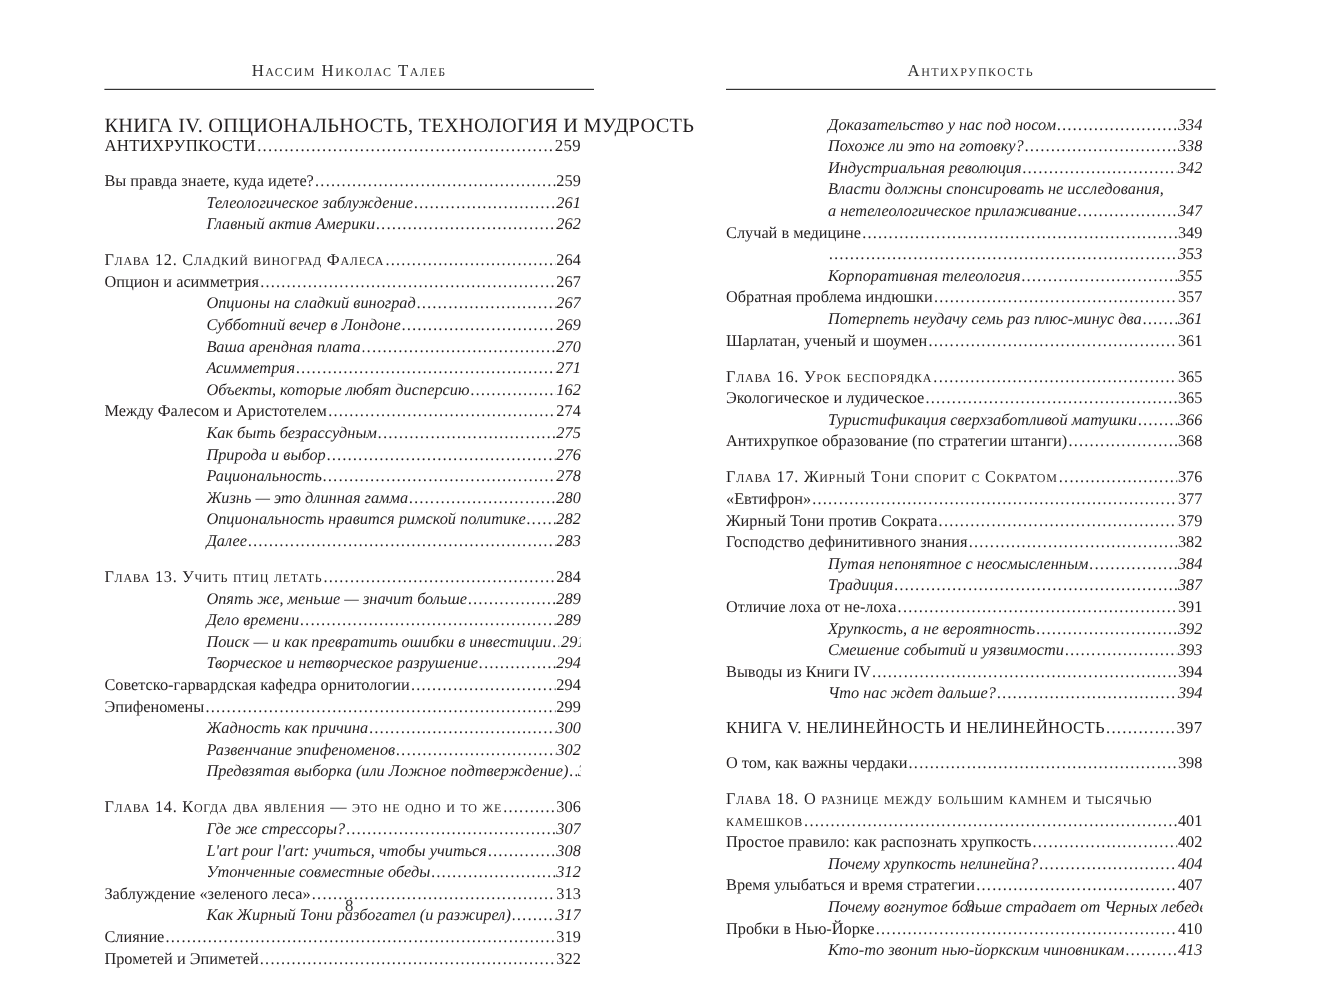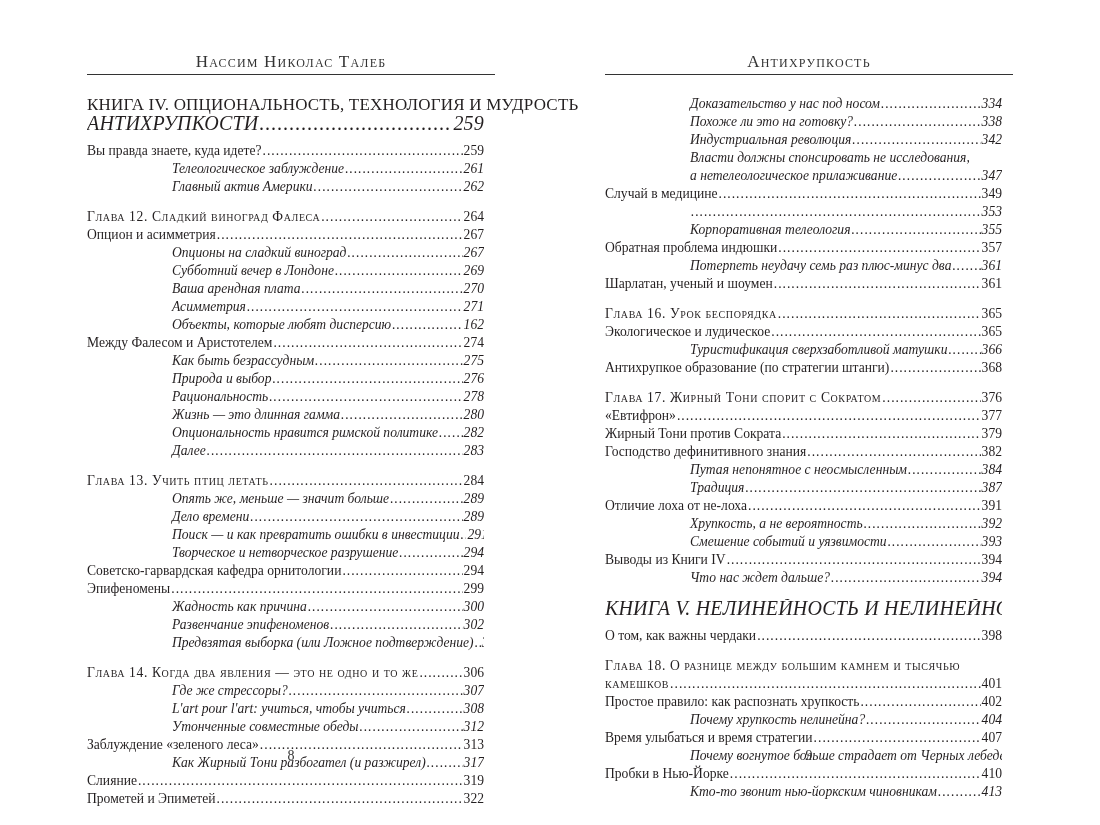--- a/index.html
+++ b/index.html
@@ -23,21 +23,21 @@
     .page.left { left: 87px; width: 408px; }
     .page.right { left: 605px; width: 408px; }
 
     .running-head {
       position: absolute;
       top: 52px;
       left: 0;
       width: 100%;
       text-align: center;
       font-family: "Liberation Serif", serif;
-      font-size: 17px;
+      font-size: 14px;
       letter-spacing: 1.2px;
       font-variant: small-caps;
       color: #333;
     }
     .rule {
       position: absolute;
       top: 74px;
       left: 0;
       width: 100%;
       height: 0;
@@ -69,21 +69,21 @@
       margin: 0 1px;
     }
     .entry .dots::before {
       content: "........................................................................................................................................................................................................";
     }
     .entry .page-num { flex: 0 0 auto; text-align: right; }
 
     .entry.sub { padding-left: 85px; font-style: italic; }
     .entry.chapter { font-variant: small-caps; letter-spacing: 0.6px; }
     .entry.chapter .page-num { letter-spacing: 0; }
-    .entry.book { font-size: 20px; letter-spacing: 0.2px; font-style: italic; }
+    .entry.book { font-size: 14px; letter-spacing: 0.2px; }
     .cont {
       white-space: nowrap;
     }
     .cont.sub { padding-left: 85px; font-style: italic; }
     .cont.chapter { font-variant: small-caps; letter-spacing: 0.6px; }
     .cont.book { font-size: 17px; letter-spacing: 0.2px; }
 
     .gap-top { margin-top: 10px; }
     .gap-top-big { margin-top: 12px; }
 

